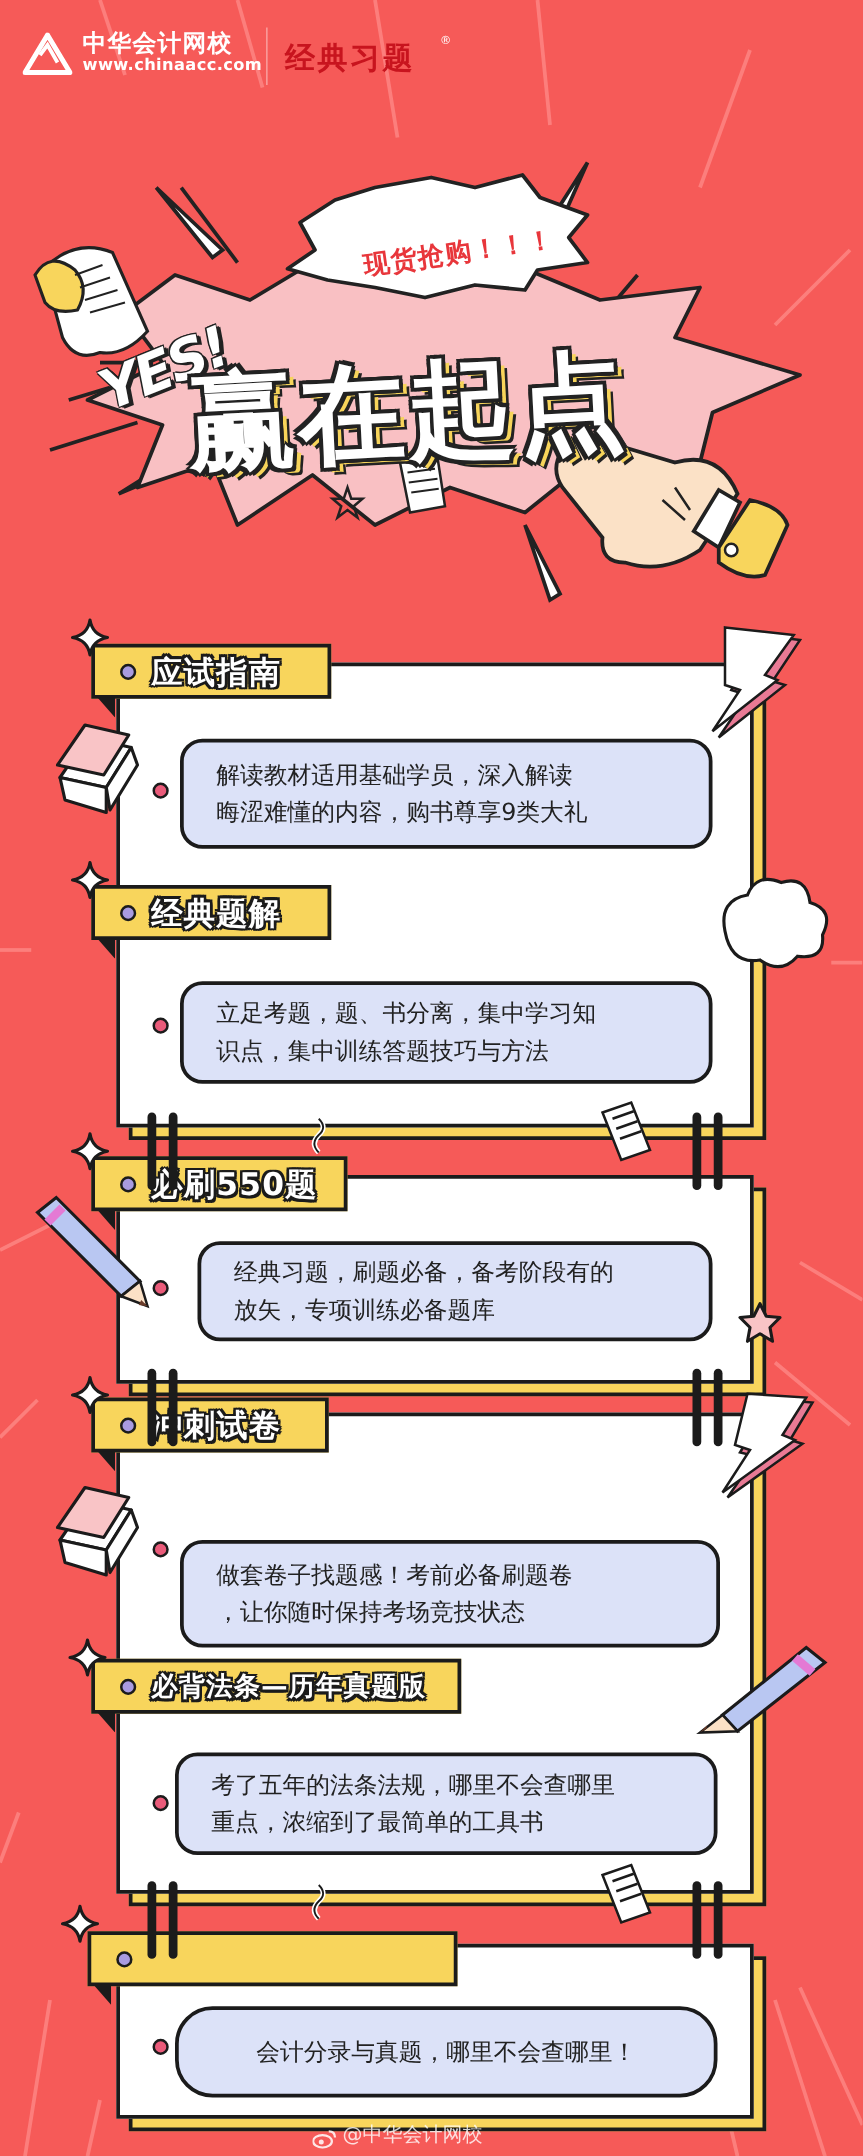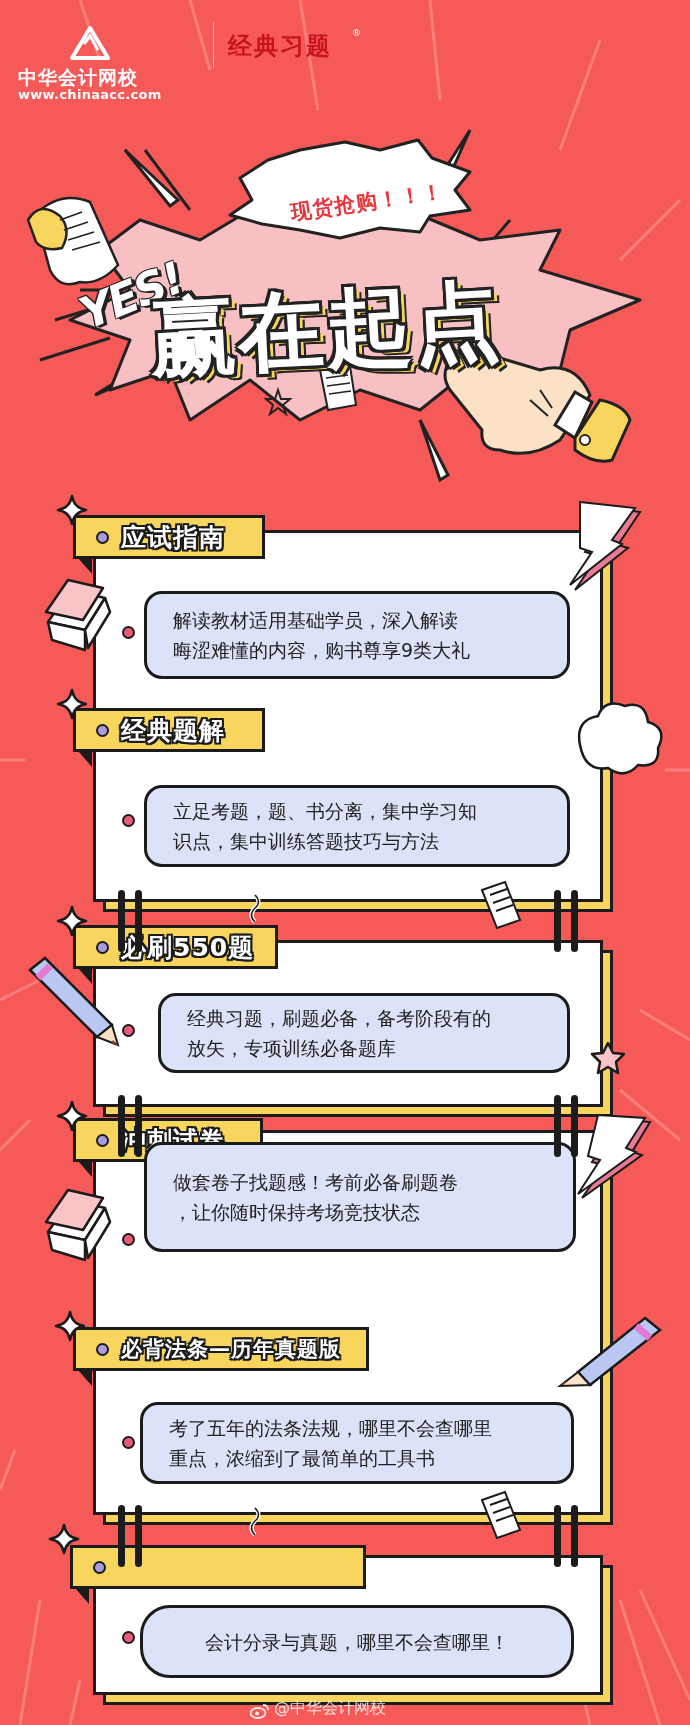--- a/index.html
+++ b/index.html
@@ -7,21 +7,21 @@
   body {
     position: relative;
     background: #f65a58;
     font-family: "DejaVu Sans", "Liberation Sans", sans-serif;
   }
   .abs { position: absolute; }
   
   .rays { position: absolute; inset: 0; pointer-events: none; }
 
   
-  .brand { position: absolute; left: 18px; top: 26px; display: flex; align-items: center; gap: 8px; flex-direction: column; }
+  .brand { position: absolute; left: 18px; top: 26px; display: flex; align-items: center; gap: 8px; }
   .brand-logo { width: 40px; height: 34px; }
   .brand-text { color: #fff; line-height: 1.05; }
   .brand-name { font-size: 19px; font-weight: bold; letter-spacing: 1px; }
   .brand-url { font-size: 13px; font-weight: bold; letter-spacing: 0.3px; }
   .brand-divider { position: absolute; left: 213px; top: 22px; width: 1px; height: 46px; background: rgba(255,255,255,0.5); }
   .slogan { position: absolute; left: 228px; top: 30px; color: #c8141e; font-family: "DejaVu Serif", serif; font-weight: bold; font-size: 24px; letter-spacing: 2px; }
   .slogan-reg { position: absolute; left: 352px; top: 28px; color: #fff; font-size: 9px; }
 
   
   .hero-svg { position: absolute; left: 0; top: 120px; width: 690px; height: 380px; }
@@ -181,21 +181,21 @@
 </div>
 
 <div class="card-shadow" style="left:103px; top:1140px; width:510px; height:385px;"></div>
 <div class="card" style="left:93px; top:1130px; width:510px; height:385px;"></div>
 
 <div class="label-tab" style="left:73px; top:1118px; width:190px;">
   <span class="tab-dot"></span>
   <span class="tab-text">冲刺试卷</span>
 </div>
 <span class="bullet" style="left:122px; top:1233px;"></span>
-<div class="bubble" style="left:144px; top:1142px; width:432px; height:110px;">
+<div class="bubble" style="left:144px; top:1232px; width:432px; height:86px;">
   <span style="white-space:pre-line;">做套卷子找题感！考前必备刷题卷
 ，让你随时保持考场竞技状态</span>
 </div>
 
 <div class="label-tab" style="left:73px; top:1327px; width:296px;">
   <span class="tab-dot"></span>
   <span class="tab-text small">必背法条—历年真题版</span>
 </div>
 <span class="bullet" style="left:122px; top:1436px;"></span>
 <div class="bubble" style="left:140px; top:1402px; width:434px; height:82px;">

